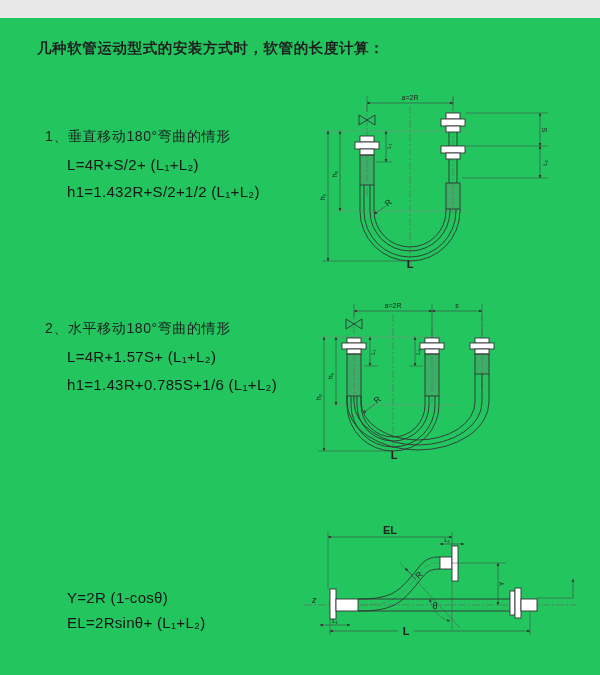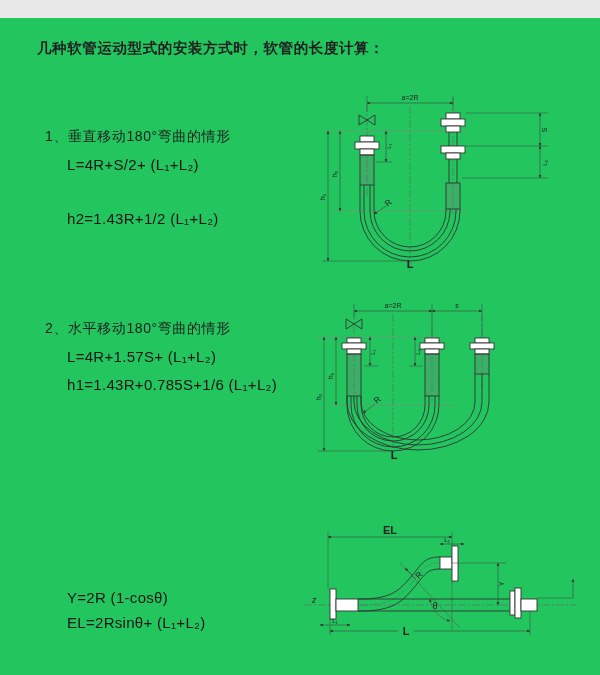--- a/index.html
+++ b/index.html
@@ -31,21 +31,21 @@
 </style>
 </head>
 <body>
 
 <div class="page">
 
   <div class="title">几种软管运动型式的安装方式时，软管的长度计算：</div>
 
   <div class="heading" style="top:110px">1、垂直移动180°弯曲的情形</div>
   <div class="formula" style="top:138px">L=4R+S/2+ (L₁+L₂)</div>
-  <div class="formula" style="top:192px">h2=1.43R+1/2 (L₁+L₂)</div>
+  <div class="formula" style="top:165px">h1=1.432R+S/2+1/2 (L₁+L₂)</div>
 
   <div class="heading" style="top:302px">2、水平移动180°弯曲的情形</div>
   <div class="formula" style="top:330px">L=4R+1.57S+ (L₁+L₂)</div>
   <div class="formula" style="top:358px">h1=1.43R+0.785S+1/6 (L₁+L₂)</div>
 
   <div class="formula" style="top:571px">Y=2R (1-cosθ)</div>
   <div class="formula" style="top:596px">EL=2Rsinθ+ (L₁+L₂)</div>
 
   <svg class="diagram" style="left:306px; top:64px" width="270" height="200" viewBox="0 0 270 200">
     <defs>

